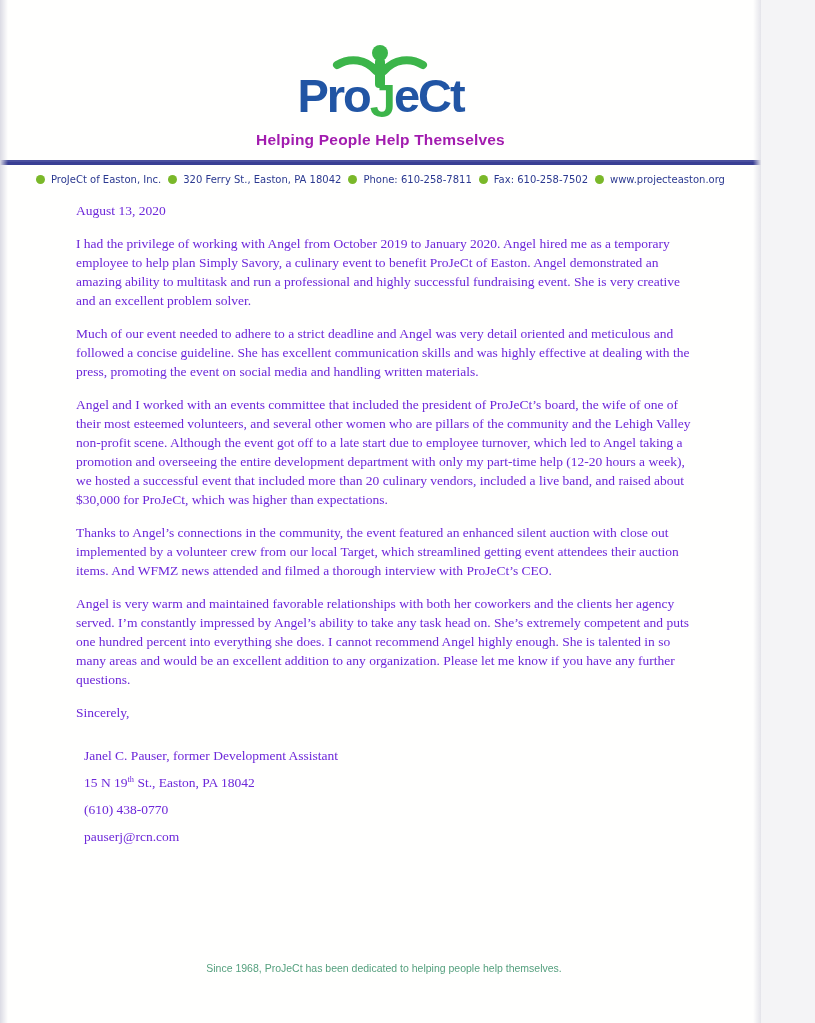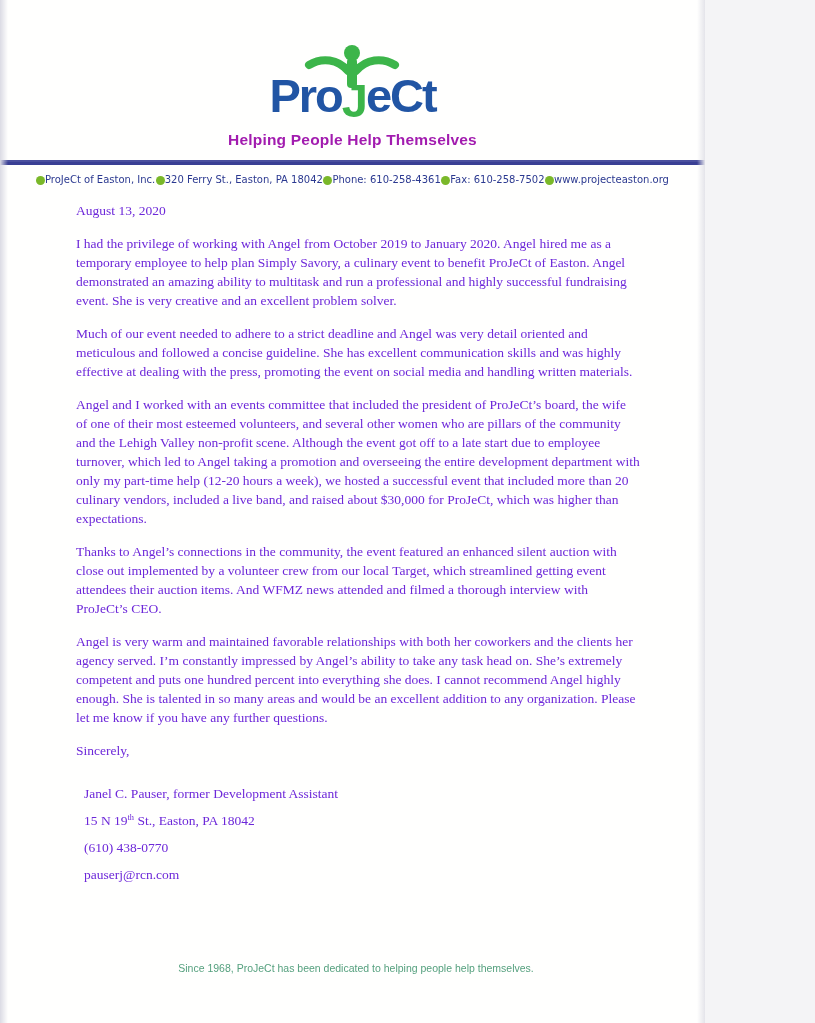--- a/index.html
+++ b/index.html
@@ -4,21 +4,21 @@
 <style>
   * { box-sizing: border-box; }
   html, body { margin: 0; padding: 0; }
   body {
     width: 815px; height: 1023px;
     background: #f4f4f6;
     font-family: "Liberation Serif", serif;
   }
   .page {
     position: relative;
-    width: 705px; height: 1023px;
+    width: 761px; height: 1023px;
     background: #fffffe;
     overflow: hidden;
   }
   
   .edge-left, .edge-right {
     position: absolute; top: 0; bottom: 0; width: 8px; z-index: 5;
   }
   .edge-left  { left: 0;  background: linear-gradient(to right, #dbdbe4, rgba(255,255,255,0)); }
   .edge-right { right: 0; background: linear-gradient(to left,  #e4e4ea, rgba(255,255,255,0)); }
 
@@ -60,21 +60,21 @@
   .contact-row {
     display: flex;
     justify-content: space-between;
     align-items: center;
     padding: 9px 36px 0 36px;
     font-family: "DejaVu Sans", sans-serif;
     font-size: 10px;
     color: #2b3990;
     white-space: nowrap;
   }
-  .contact-item { display: flex; align-items: flex-end; }
+  .contact-item { display: flex; align-items: center; gap: 6px; }
   .dot {
     width: 9px; height: 9px; border-radius: 50%;
     background: #7ab829; flex: 0 0 auto;
   }
 
   
   .body-text {
     padding: 16px 65px 0 76px;
     font-size: 13.5px;
     line-height: 19px;
@@ -121,21 +121,21 @@
     <div class="contact-item">
       <span class="dot"></span>
       <span>ProJeCt of Easton, Inc.</span>
     </div>
     <div class="contact-item">
       <span class="dot"></span>
       <span>320 Ferry St., Easton, PA 18042</span>
     </div>
     <div class="contact-item">
       <span class="dot"></span>
-      <span>Phone: 610-258-4361</span>
+      <span>Phone: 610-258-7811</span>
     </div>
     <div class="contact-item">
       <span class="dot"></span>
       <span>Fax: 610-258-7502</span>
     </div>
     <div class="contact-item">
       <span class="dot"></span>
       <span>www.projecteaston.org</span>
     </div>
   </div>

